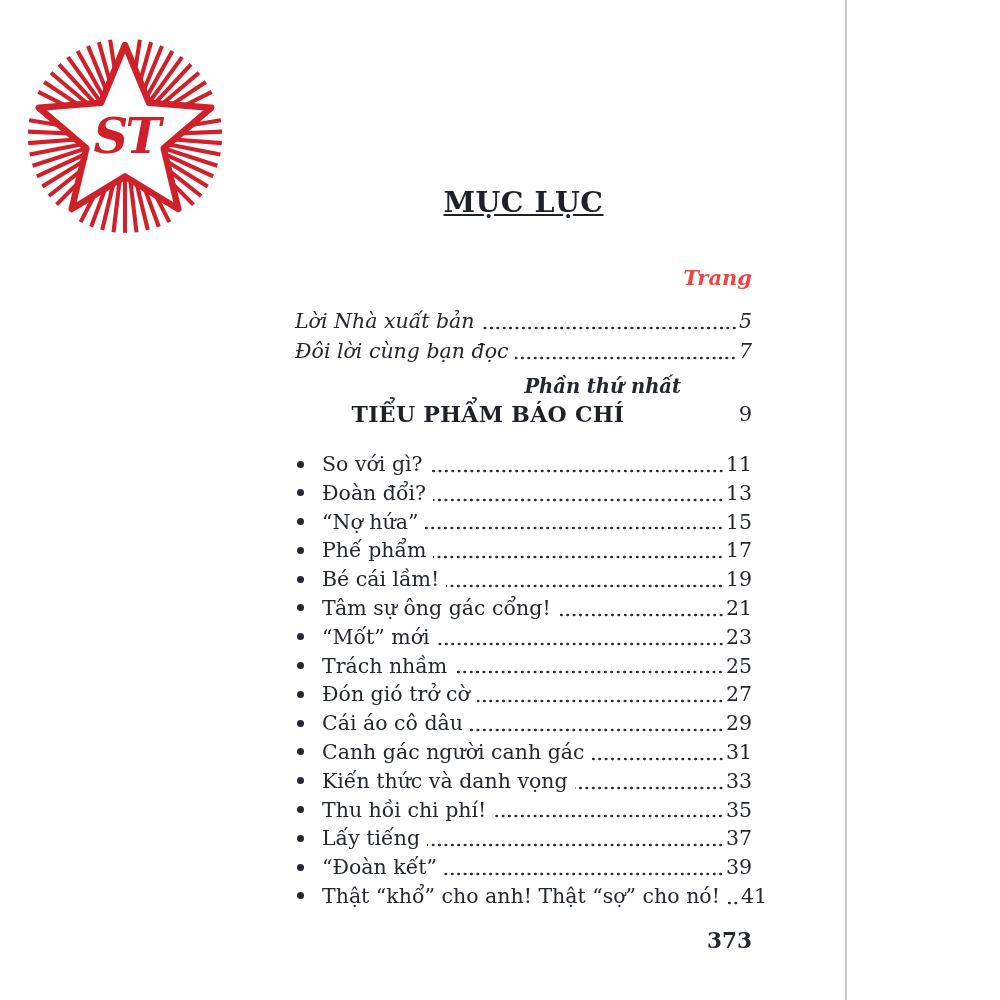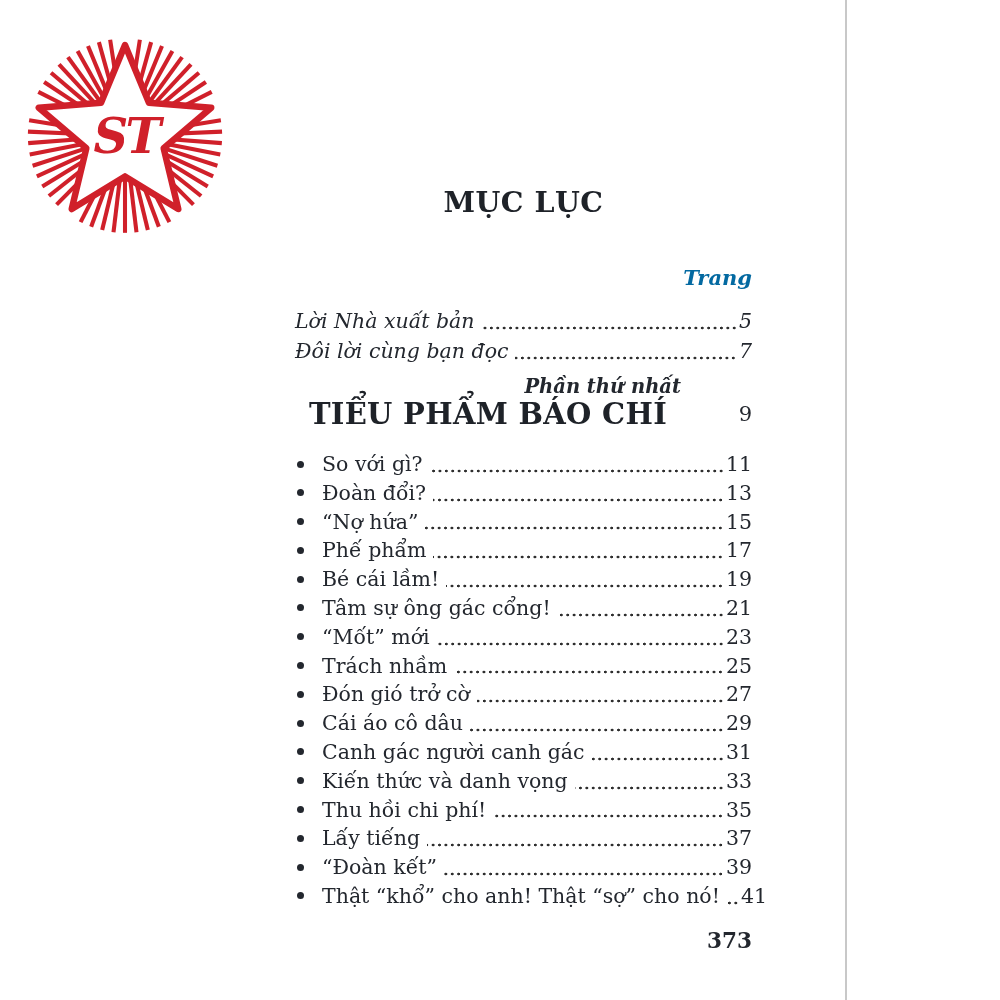--- a/index.html
+++ b/index.html
@@ -22,25 +22,25 @@
     position: absolute; left: 845px; top: 0; width: 2px; height: 1000px;
     background: #c8c8c8;
   }
 
   
   .toc { position: absolute; left: 295px; top: 0; width: 457px; height: 1000px; }
 
   .page-title {
     position: absolute; left: 0; top: 185px; width: 100%;
     margin: 0; text-align: center;
-    font-size: 28.5px; font-weight: bold; letter-spacing: 0.5px; color: #1e2228;
+    font-size: 28.5px; font-weight: bold; letter-spacing: 0.5px; color: #1e2228; text-decoration: underline;
   }
   .col-header {
     position: absolute; right: 0; top: 265px;
-    font-size: 21px; font-weight: bold; font-style: italic; color: #0369a1;
+    font-size: 21px; font-weight: bold; font-style: italic; color: #ef4444;
   }
 
   .row { display: flex; align-items: flex-start; }
   .row .lbl { white-space: nowrap; line-height: inherit; }
   .row .pg  { white-space: nowrap; line-height: inherit; }
   .leader {
     flex: 1 1 auto; align-self: flex-end; height: 8px;
     margin: 0 2px 4px 7px; min-width: 12px;
     background-image: radial-gradient(circle, #2e2e2e 1.3px, rgba(0,0,0,0) 1.6px);
     background-size: 6.4px 8px; background-repeat: repeat-x; background-position: right center;
@@ -53,21 +53,21 @@
   .front-matter .row { height: 30px; line-height: 30px; justify-content: flex-end; }
 
   .section { position: absolute; left: 0; top: 376px; width: 100%; }
   .section .part {
     width: 386px; text-align: right;
     font-size: 19.5px; font-weight: bold; font-style: italic;
     line-height: 22px; color: #23272e;
   }
   .section .head {
     width: 386px; text-align: center;
-    font-size: 29px; font-weight: bold; letter-spacing: 0.3px;
+    font-size: 22px; font-weight: bold; letter-spacing: 0.3px;
     line-height: 29px; margin-top: 2px; color: #1e2228;
   }
   .section .secpg {
     position: absolute; right: 0; bottom: 3px;
     font-size: 21px; color: #23272e;
   }
 
   .entries {
     position: absolute; left: 0; top: 450px; width: 100%;
     font-size: 20.5px; color: #23272e;

